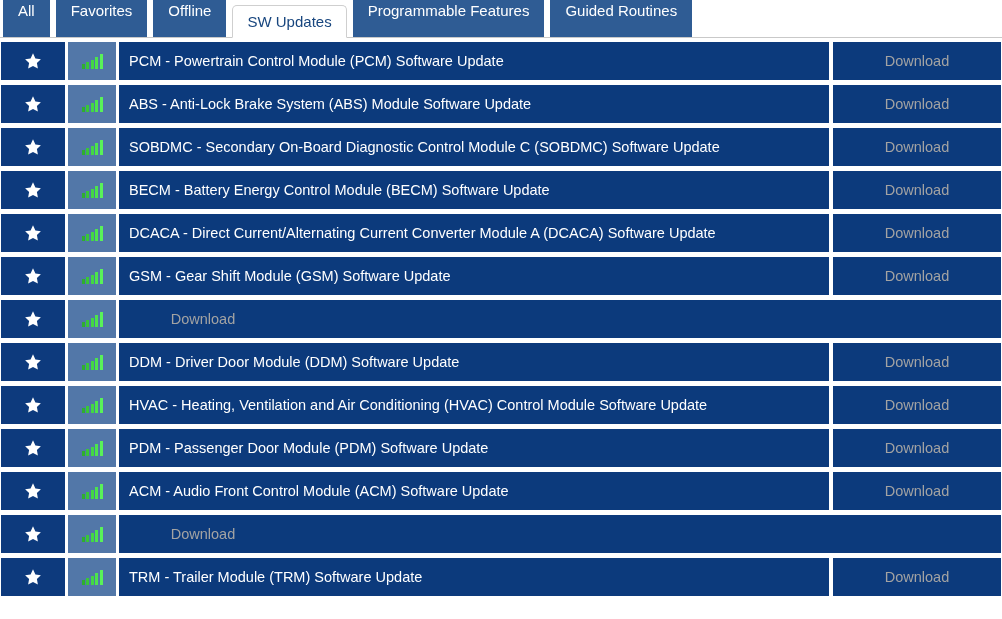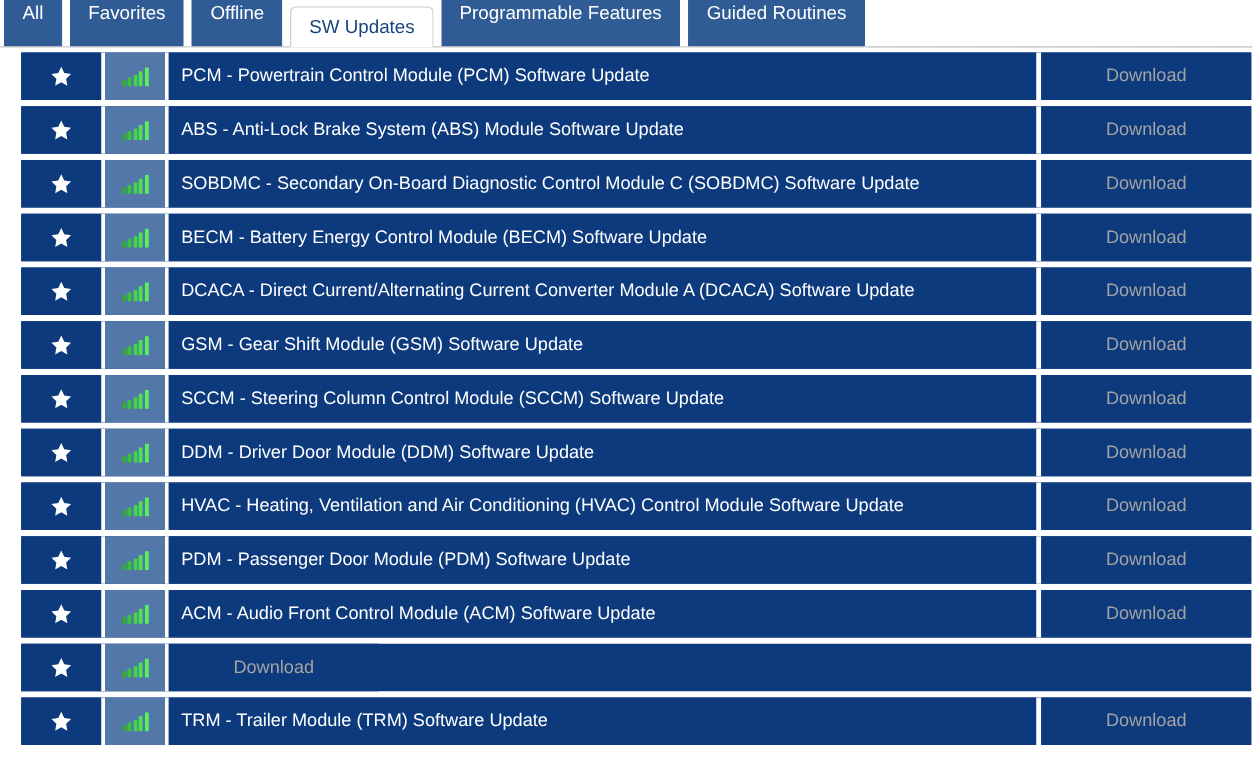--- a/index.html
+++ b/index.html
@@ -83,21 +83,20 @@
   .list {
     padding: 4px 1px 0 1px;
     box-sizing: border-box;
   }
   .row {
     display: flex;
     align-items: stretch;
     height: 38px;
     margin-bottom: 5px;
     background: #0c3a7c;
-    margin-left: 16px;
   }
   .cell-star {
     width: 67px;
     flex: 0 0 67px;
     background: #0d3a7d;
     display: flex;
     align-items: center;
     justify-content: center;
     border-right: 3px solid #ffffff;
     box-sizing: border-box;
@@ -293,21 +292,20 @@
       </div>
       <div class="cell-signal">
         <div class="bars">
           <i></i>
           <i></i>
           <i></i>
           <i></i>
           <i></i>
         </div>
       </div>
-      <div class="cell-name">SCCM - Steering Column Control Module (SCCM) Software Update</div>
       <div class="cell-action">Download</div>
     </div>
     <div class="row">
       <div class="cell-star">
         <svg class="star" viewBox="0 0 24 24" aria-hidden="true">
           <path fill="#ffffff" d="M12 1.8l3.2 6.7 7.3 1-5.3 5.2 1.3 7.3L12 18.5 5.5 22l1.3-7.3L1.5 9.5l7.3-1z"></path>
         </svg>
       </div>
       <div class="cell-signal">
         <div class="bars">

